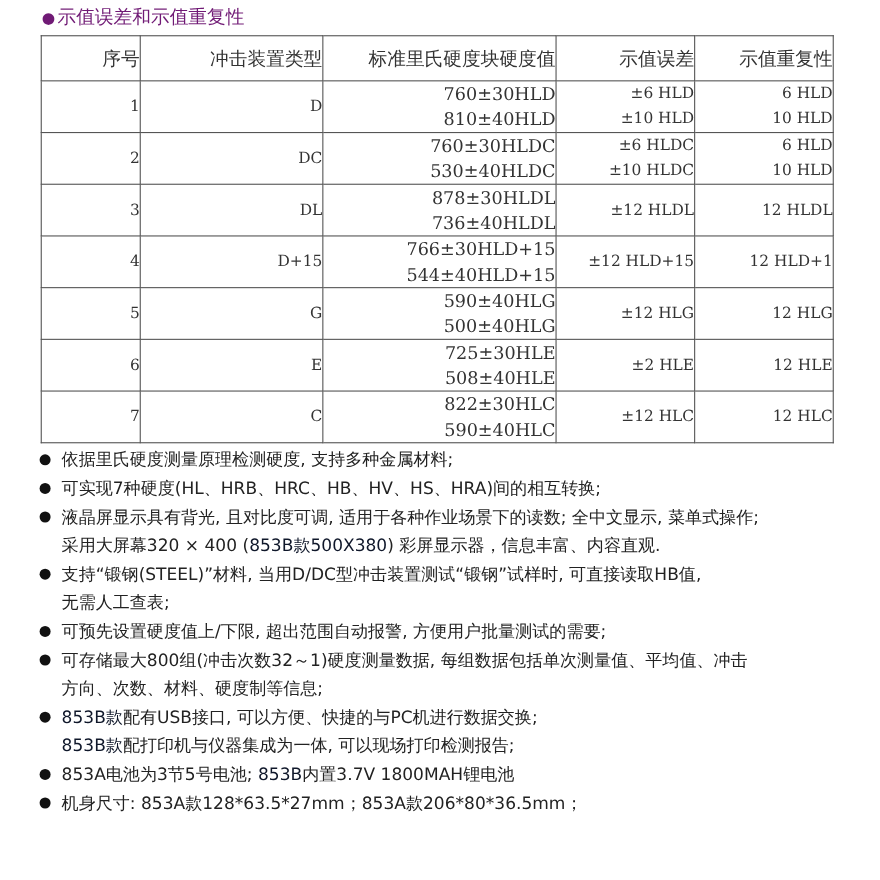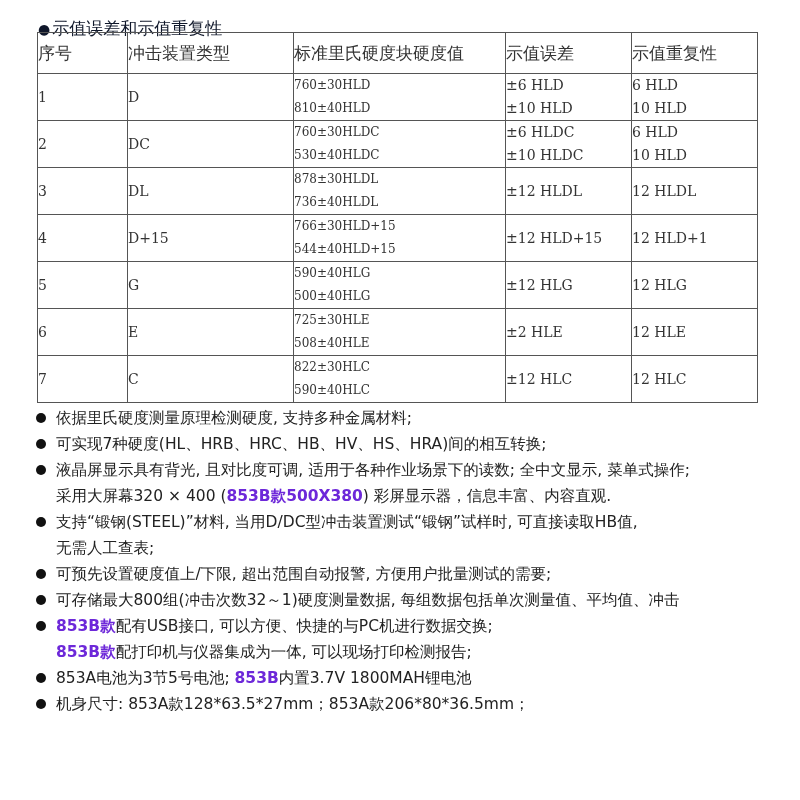--- a/index.html
+++ b/index.html
@@ -1,47 +1,47 @@
 <!DOCTYPE html>
 <html><head>
 <meta charset="utf-8">
 <style>
   html, body { margin: 0; padding: 0; background: #ffffff; }
   body { width: 800px; height: 800px; position: relative; overflow: hidden; color: #222; }
   .section-title {
-    position: absolute; left: 38px; top: 16px;
+    position: absolute; left: 38px; top: 4px;
     font-family: "DejaVu Serif", "Liberation Serif", serif;
-    font-size: 17px; line-height: 24px; color: #0f172a;
+    font-size: 17px; line-height: 24px; color: #701a75;
     white-space: nowrap;
   }
   .section-title .dot { margin-right: 2px; font-size: 14px; }
   table.spec {
     position: absolute; left: 37px; top: 32px;
     border-collapse: collapse; table-layout: fixed;
     font-family: "DejaVu Serif", "Liberation Serif", serif;
     color: #333;
   }
   table.spec th, table.spec td {
-    border: 1px solid #555; padding: 0; text-align: left; vertical-align: middle; margin-top: 21px;
+    border: 1px solid #555; padding: 0; text-align: right; vertical-align: middle; margin-top: 21px;
   }
   table.spec th { height: 40px; font-weight: normal; font-size: 17px; }
   table.spec td { height: 46px; font-size: 14px; line-height: 23px; }
   table.spec td .line { display: block; white-space: nowrap; }
-  table.spec td.std .line { font-size: 12px; }
+  table.spec td.std .line { font-size: 16px; }
   ul.features {
     position: absolute; left: 36px; top: 405px; margin: 0; padding: 0; list-style: none;
     font-family: "DejaVu Sans", "Liberation Sans", sans-serif;
     font-size: 15.5px; line-height: 26px; color: #222; width: 760px;
   }
   ul.features li { position: relative; padding-left: 20px; white-space: nowrap; }
   ul.features li .bullet {
     position: absolute; left: 0; top: 8px; width: 10px; height: 10px; border-radius: 50%; background: #111;
   }
   ul.features li .cont { display: block; }
-  .red { color: #6d28d9; font-weight: bold; text-align: center; }
+  .red { color: #0f172a; font-weight: normal; text-align: center; }
 </style>
 </head>
 <body>
 
 <div class="section-title"><span class="dot">●</span><span>示值误差和示值重复性</span></div>
 
 <table class="spec">
   <colgroup id="cols">
       <col style="width: 90px;">
       <col style="width: 166px;">
@@ -211,20 +211,21 @@
       <span class="cont"><span>支持“锻钢(STEEL)”材料, 当用D/DC型冲击装置测试“锻钢”试样时, 可直接读取HB值,</span></span>
       <span class="cont"><span>无需人工查表;</span></span>
     </li>
     <li>
       <span class="bullet"></span>
       <span class="cont"><span>可预先设置硬度值上/下限, 超出范围自动报警, 方便用户批量测试的需要;</span></span>
     </li>
     <li>
       <span class="bullet"></span>
       <span class="cont"><span>可存储最大800组(冲击次数32～1)硬度测量数据, 每组数据包括单次测量值、平均值、冲击</span></span>
+      <span class="cont"><span>方向、次数、材料、硬度制等信息;</span></span>
     </li>
     <li>
       <span class="bullet"></span>
       <span class="cont"><span class="red">853B款</span><span>配有USB接口, 可以方便、快捷的与PC机进行数据交换;</span></span>
       <span class="cont"><span class="red">853B款</span><span>配打印机与仪器集成为一体, 可以现场打印检测报告;</span></span>
     </li>
     <li>
       <span class="bullet"></span>
       <span class="cont"><span>853A电池为3节5号电池; </span><span class="red">853B</span><span>内置3.7V 1800MAH锂电池</span></span>
     </li>

